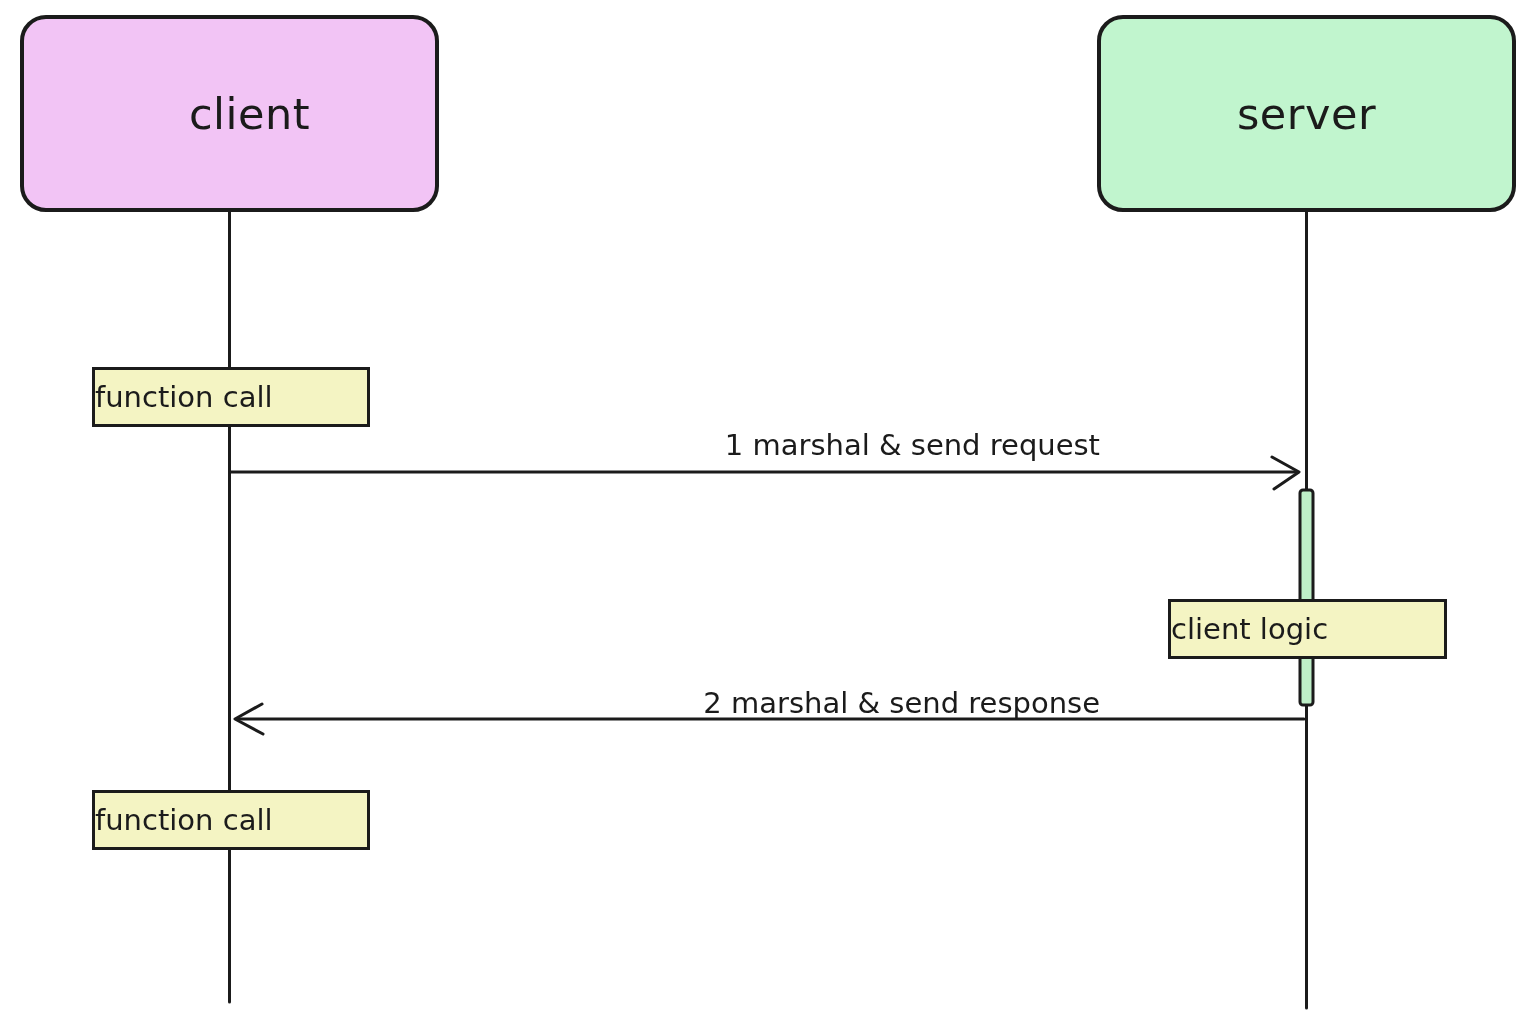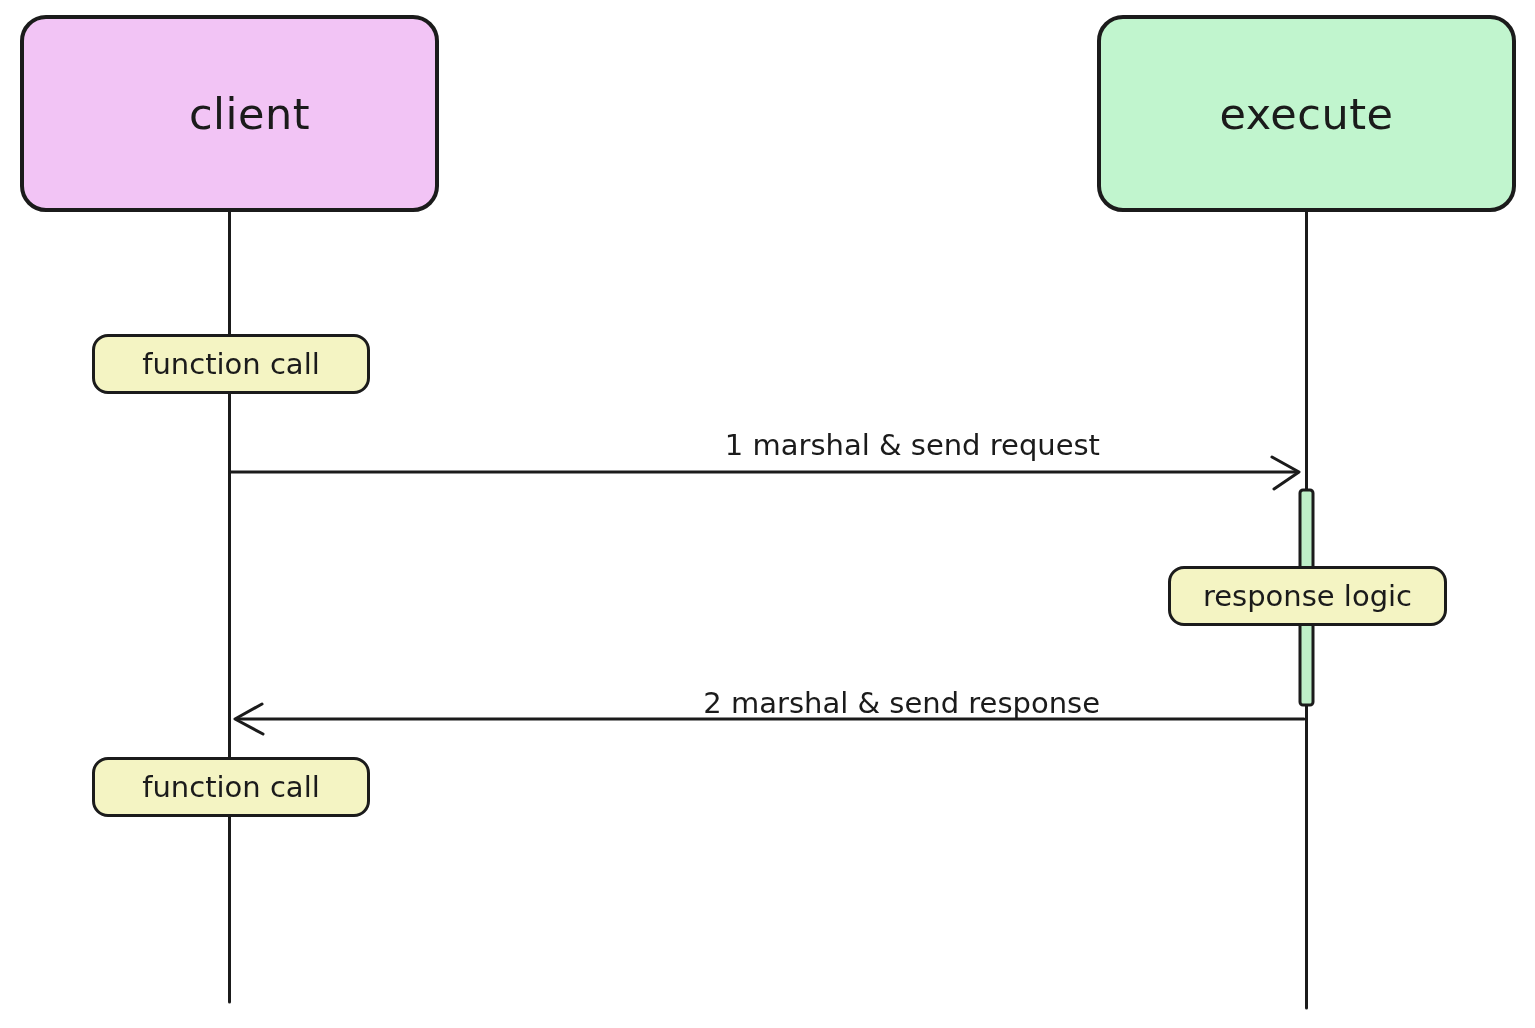--- a/index.html
+++ b/index.html
@@ -56,26 +56,27 @@
     font-size: 43px;
     letter-spacing: 0.5px;
     box-sizing: border-box;
   }
   .actor.client { left: 20px;   top: 15px; width: 419px; height: 197px; padding-left: 40px; }
   .actor.server { left: 1097px; top: 15px; width: 419px; height: 197px; }
   .note {
     position: absolute;
     z-index: 2;
     border: 3.5px solid #1b1b1b;
-    border-radius: 16px;
+    border-radius: 0;
     display: flex;
     align-items: center;
-    justify-content: center;
+    justify-content: flex-start;
     font-size: 29px;
     box-sizing: border-box;
+    margin-top: 33px;
   }
   .note.fc1  { left: 92px;   top: 334px; width: 278px; height: 60px; }
   .note.exec { left: 1168px; top: 566px; width: 279px; height: 60px; }
   .note.fc2  { left: 92px;   top: 757px; width: 278px; height: 60px; }
   .msg-label {
     position: absolute;
     z-index: 2;
     width: 650px;
     text-align: right;
     font-size: 29px;
@@ -100,31 +101,31 @@
     <polyline class="arrowhead" points="262,704 235,719 263,734"></polyline>
 
     <rect class="activation" x="1300" y="490" width="13" height="215" rx="3" style="fill: rgb(190, 239, 200);"></rect>
   </svg>
 
   <div class="actor client" style="background-color: rgb(242, 196, 245);">
     <span>client</span>
   </div>
 
   <div class="actor server" style="background-color: rgb(193, 245, 206);">
-    <span>execute</span>
+    <span>server</span>
   </div>
 
   <div class="note fc1" style="background-color: rgb(244, 244, 195);">
     <span>function call</span>
   </div>
 
   <div class="msg-label m1">1 marshal &amp; send request</div>
 
   <div class="note exec" style="background-color: rgb(244, 244, 195);">
-    <span>response logic</span>
+    <span>client logic</span>
   </div>
 
   <div class="msg-label m2">2 marshal &amp; send response</div>
 
   <div class="note fc2" style="background-color: rgb(244, 244, 195);">
     <span>function call</span>
   </div>
 
 </div>
 

